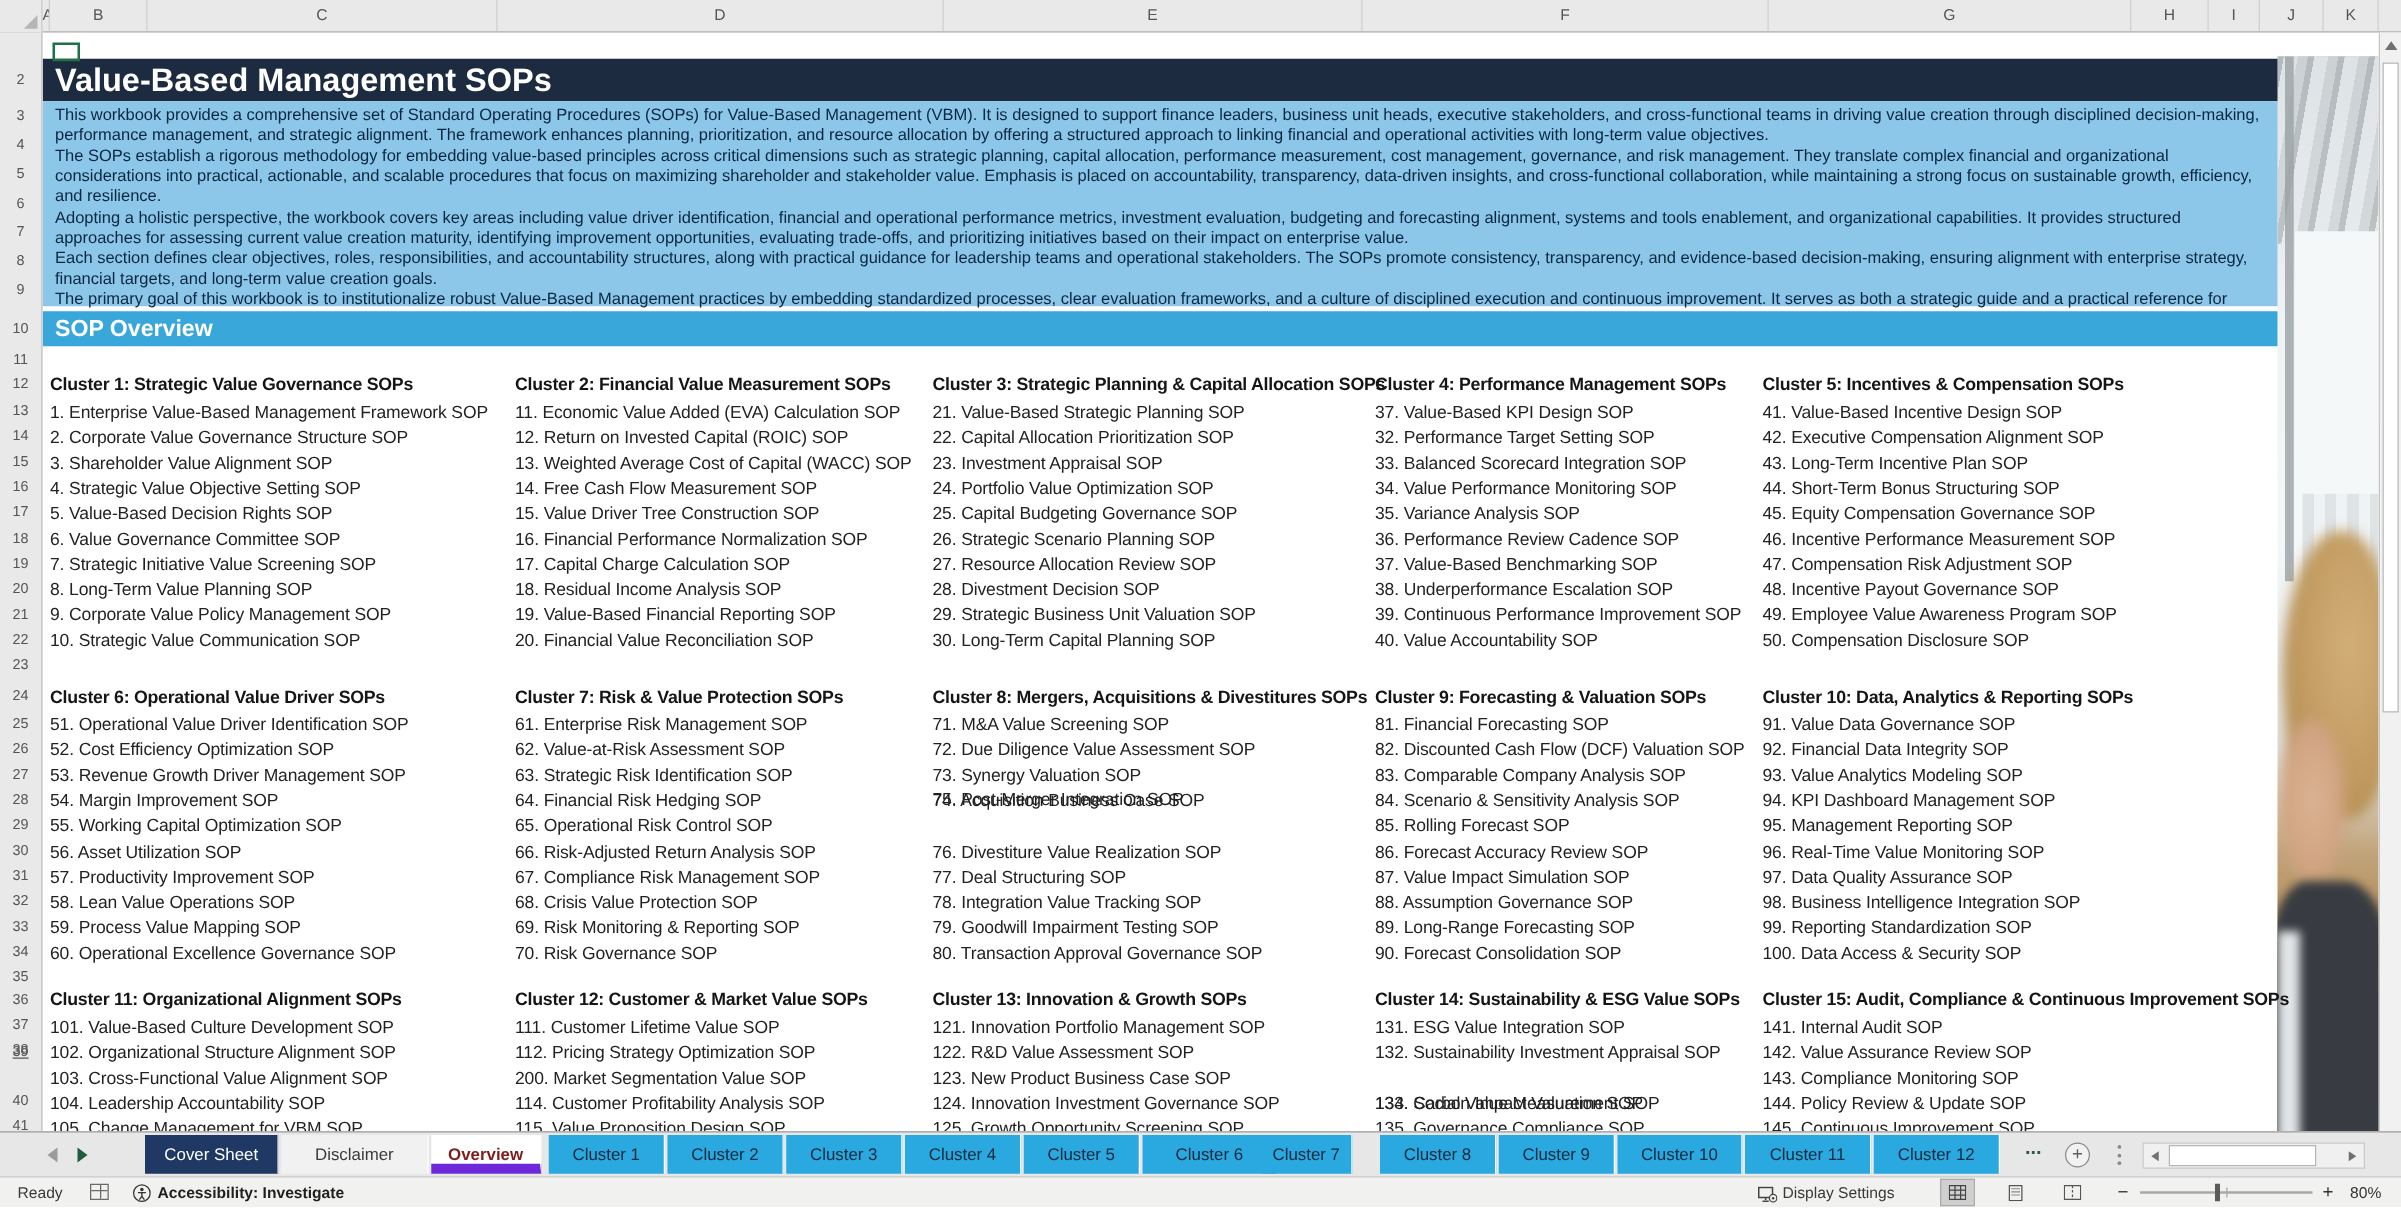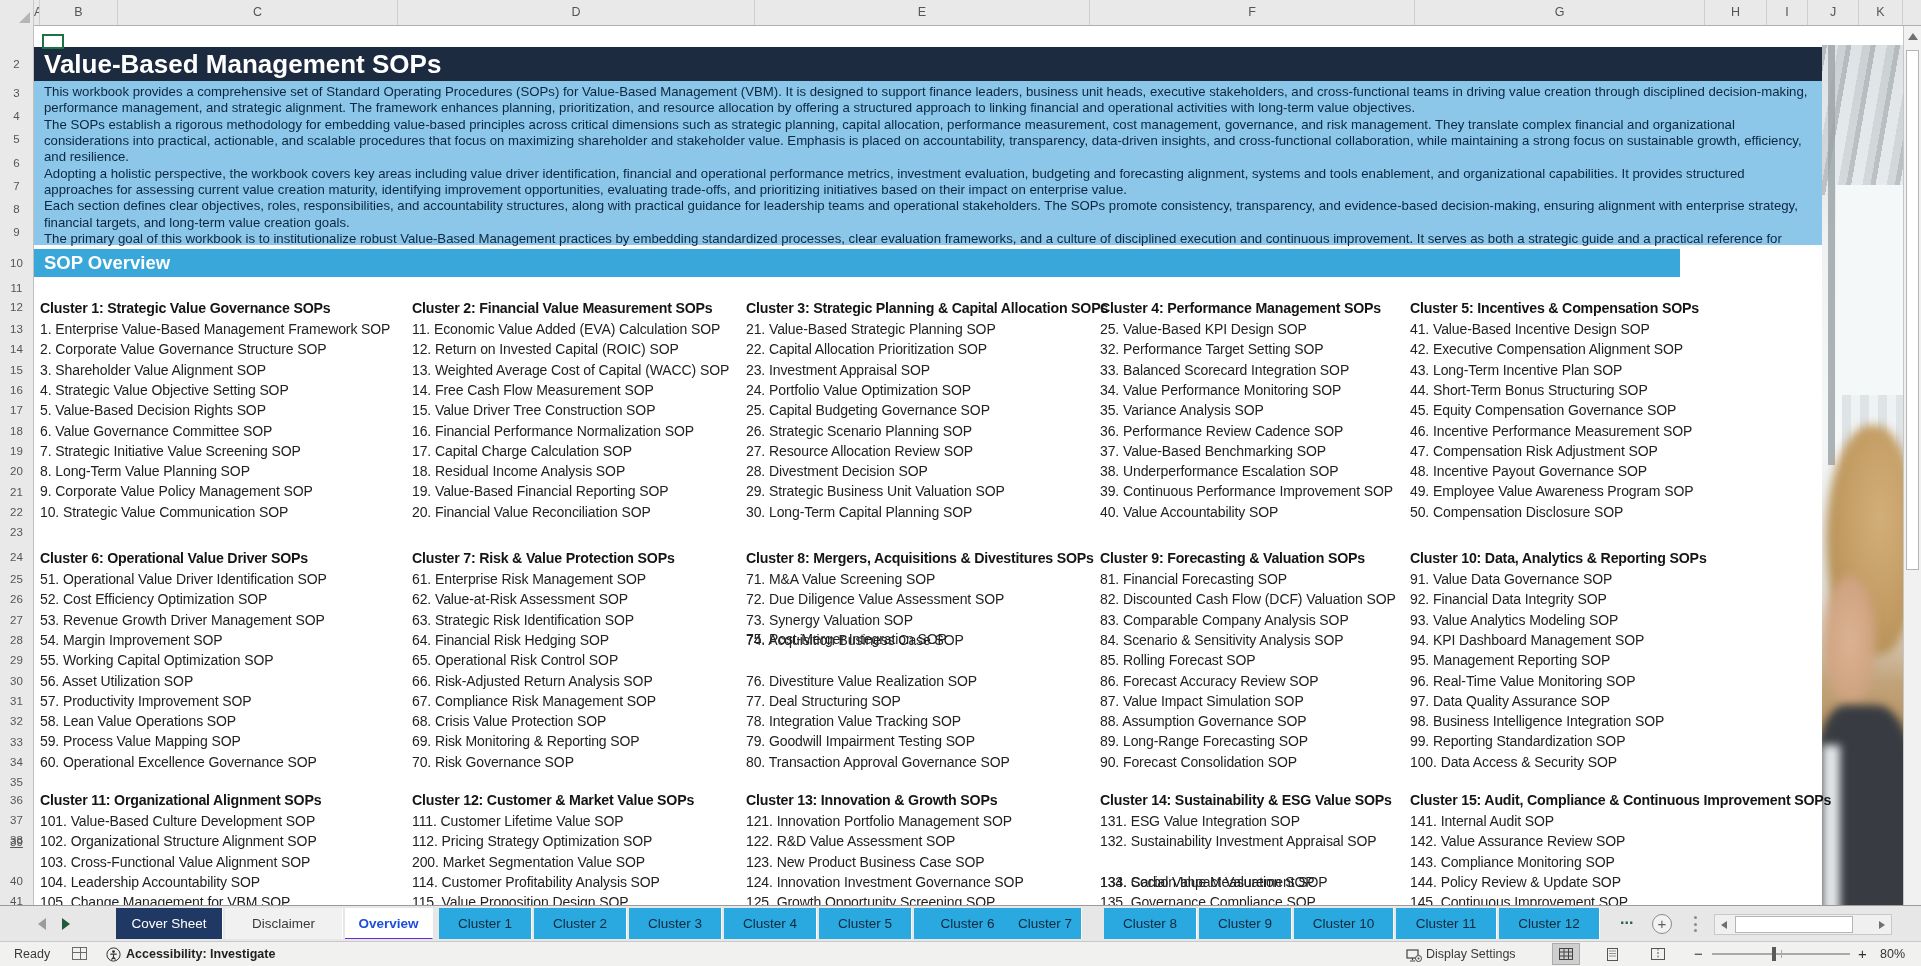--- a/index.html
+++ b/index.html
@@ -44,21 +44,21 @@
 
   
   .active-cell{position:absolute;left:8px;top:8px;width:22px;height:15px;border:2px solid #1e7145;background:transparent;z-index:9;}
 
   
   .title-bar{position:absolute;left:0;top:21px;width:1788px;height:34px;background:#1c2b40;color:#fff;
     font-size:26px;font-weight:700;line-height:34px;padding-left:10px;z-index:6;white-space:nowrap;}
   .desc{position:absolute;left:0;top:55px;width:1788px;height:164px;background:#8cc6e9;color:#0b2740;
     padding:3px 10px 0 10px;z-index:6;}
   .desc p{margin:0;font-size:13.2px;line-height:16.35px;}
-  .band{position:absolute;left:0;top:223px;width:1646px;height:28px;background:#3aa7db;color:#fff;
+  .band{position:absolute;left:0;top:223px;width:1788px;height:28px;background:#3aa7db;color:#fff;
     font-size:18.5px;font-weight:700;line-height:28px;padding-left:10px;z-index:6;}
 
   
   .clusters{position:absolute;left:0;top:0;width:1788px;height:879px;z-index:7;}
   .cluster-title{position:absolute;font-size:14.2px;font-weight:700;color:#151515;white-space:nowrap;letter-spacing:-0.2px;}
   .cluster-item{position:absolute;font-size:14px;color:#222;white-space:nowrap;letter-spacing:-0.1px;}
 
   
   .vscroll{position:absolute;left:1903px;top:26px;width:18px;height:879px;background:#f1f1f1;
     border-left:1px solid #c6c6c6;z-index:30;}
@@ -69,21 +69,21 @@
   
   .tabbar{position:absolute;left:0;top:905px;width:1921px;height:36px;background:#e7e7e7;
     border-top:1px solid #9a9a9a;z-index:40;}
   .tab-nav{position:absolute;top:10px;width:16px;height:16px;display:flex;align-items:center;justify-content:center;cursor:pointer;}
   .tri-left{width:0;height:0;border-top:6px solid transparent;border-bottom:6px solid transparent;border-right:8px solid #9b9b9b;}
   .tri-right{width:0;height:0;border-top:6px solid transparent;border-bottom:6px solid transparent;border-left:8px solid #1f5c3d;}
   .sheet-tab{position:absolute;top:2px;height:31px;line-height:31px;text-align:center;font-size:13.5px;
     border-right:1px solid #fdfdfd;cursor:pointer;overflow:hidden;white-space:nowrap;}
   .tab-navy{background:#1f3864;color:#ffffff;}
   .tab-plain{background:#f1f1f1;color:#3a3a3a;}
-  .tab-active{background:#ffffff;color:#1d4ed8;font-weight:700;border-bottom:1px solid #6d28d9;}
+  .tab-active{background:#ffffff;color:#7f1d1d;font-weight:700;border-bottom:8px solid #6d28d9;}
   .tab-cyan{background:#29a9e0;color:#10293d;}
   .tab-more{position:absolute;left:1620px;top:4px;font-size:16px;font-weight:700;color:#2f5c44;cursor:pointer;}
   .new-sheet{position:absolute;left:1652px;top:8px;width:20px;height:20px;border:1px solid #8a8a8a;border-radius:50%;
     color:#5f5f5f;font-size:15px;line-height:18px;text-align:center;cursor:pointer;background:#f2f2f2;}
   .tab-dots{position:absolute;left:1694px;top:10px;width:4px;height:16px;display:flex;flex-direction:column;justify-content:space-between;}
   .tab-dots span{width:3px;height:3px;border-radius:50%;background:#8a8a8a;display:block;}
   .hscroll{position:absolute;left:1714px;top:8px;width:178px;height:21px;background:#f0f0f0;border:1px solid #c9c9c9;
     display:flex;align-items:center;}
   .hs-btn{width:18px;height:100%;display:flex;align-items:center;justify-content:center;cursor:pointer;}
   .hs-thumb{width:118px;height:17px;background:#ffffff;border:1px solid #b5b5b5;margin-left:2px;cursor:pointer;}
@@ -232,21 +232,21 @@
         <div class="cluster-item" style="left: 712px; top: 315.3px;">22. Capital Allocation Prioritization SOP</div>
         <div class="cluster-item" style="left: 712px; top: 335.6px;">23. Investment Appraisal SOP</div>
         <div class="cluster-item" style="left: 712px; top: 355.9px;">24. Portfolio Value Optimization SOP</div>
         <div class="cluster-item" style="left: 712px; top: 376.2px;">25. Capital Budgeting Governance SOP</div>
         <div class="cluster-item" style="left: 712px; top: 396.5px;">26. Strategic Scenario Planning SOP</div>
         <div class="cluster-item" style="left: 712px; top: 416.8px;">27. Resource Allocation Review SOP</div>
         <div class="cluster-item" style="left: 712px; top: 437.1px;">28. Divestment Decision SOP</div>
         <div class="cluster-item" style="left: 712px; top: 457.4px;">29. Strategic Business Unit Valuation SOP</div>
         <div class="cluster-item" style="left: 712px; top: 477.7px;">30. Long-Term Capital Planning SOP</div>
         <div class="cluster-title" style="left: 1066px; top: 274px;">Cluster 4: Performance Management SOPs</div>
-        <div class="cluster-item" style="left: 1066px; top: 295px;">25. Value-Based KPI Design SOP</div>
+        <div class="cluster-item" style="left: 1066px; top: 295px;">37. Value-Based KPI Design SOP</div>
         <div class="cluster-item" style="left: 1066px; top: 315.3px;">32. Performance Target Setting SOP</div>
         <div class="cluster-item" style="left: 1066px; top: 335.6px;">33. Balanced Scorecard Integration SOP</div>
         <div class="cluster-item" style="left: 1066px; top: 355.9px;">34. Value Performance Monitoring SOP</div>
         <div class="cluster-item" style="left: 1066px; top: 376.2px;">35. Variance Analysis SOP</div>
         <div class="cluster-item" style="left: 1066px; top: 396.5px;">36. Performance Review Cadence SOP</div>
         <div class="cluster-item" style="left: 1066px; top: 416.8px;">37. Value-Based Benchmarking SOP</div>
         <div class="cluster-item" style="left: 1066px; top: 437.1px;">38. Underperformance Escalation SOP</div>
         <div class="cluster-item" style="left: 1066px; top: 457.4px;">39. Continuous Performance Improvement SOP</div>
         <div class="cluster-item" style="left: 1066px; top: 477.7px;">40. Value Accountability SOP</div>
         <div class="cluster-title" style="left: 1376px; top: 274px;">Cluster 5: Incentives &amp; Compensation SOPs</div>

